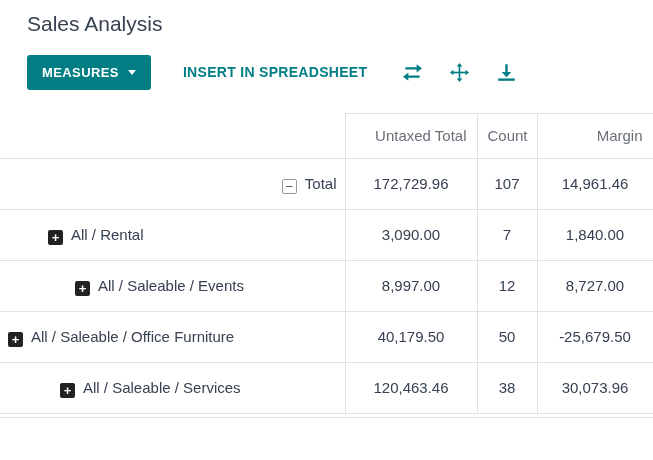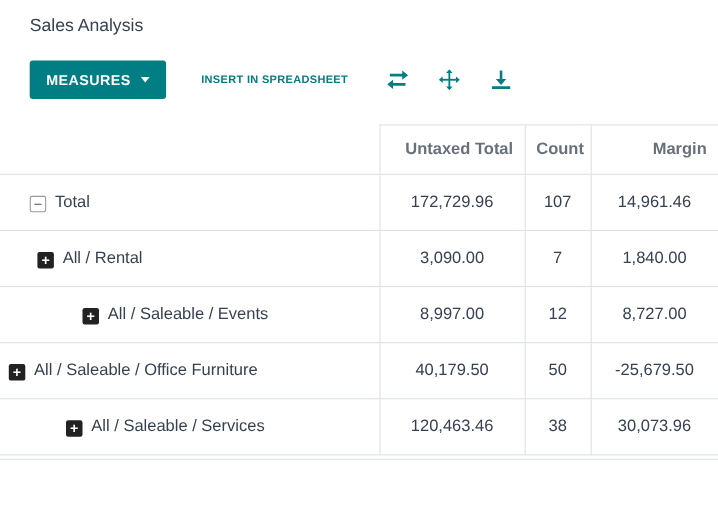--- a/index.html
+++ b/index.html
@@ -11,21 +11,21 @@
   *{ box-sizing:border-box; }
   html,body{ margin:0; padding:0; }
   body{
     width:653px; height:460px; overflow:hidden;
     background:#ffffff;
     font-family:"Liberation Sans", sans-serif;
     color:var(--text);
   }
   .title{
     margin:10px 0 0 27px;
-    font-size:16px; font-weight:400; color:var(--text);
+    font-size:21px; font-weight:400; color:var(--text);
     line-height:28px;
   }
   .toolbar{
     display:flex; align-items:center;
     margin:16px 0 0 27px; gap:32px; height:36px;
   }
   .btn-measures{
     display:inline-flex; align-items:center;
     background:var(--accent); color:#fff;
     border:none; border-radius:3px;
@@ -35,21 +35,21 @@
   }
   .caret{
     display:inline-block; width:0; height:0; margin-left:9px;
     border-left:4px solid transparent; border-right:4px solid transparent;
     border-top:5px solid #ffffff;
   }
   .link-insert{
     background:none; border:none; padding:0; cursor:pointer;
     color:var(--accent);
     font-family:"Liberation Sans", sans-serif;
-    font-size:10px; font-weight:600; letter-spacing:.3px;
+    font-size:14px; font-weight:600; letter-spacing:.3px;
   }
   .icon-group{ display:flex; align-items:center; gap:28px; margin-left:4px; }
   .icon-btn{
     background:none; border:none; padding:0; cursor:pointer;
     color:var(--accent); display:flex; align-items:center;
   }
   .icon-btn svg{ width:19px; height:19px; fill:currentColor; }
 
   table.pivot{
     width:653px; margin-top:23px;
@@ -59,21 +59,21 @@
   th,td{ font-weight:400; line-height:20px; }
   .corner{ border:none; background:#fff; }
   .corner2{ border:none; border-bottom:1px solid var(--border); }
   .group-th{
     border:1px solid var(--border);
     text-align:left; padding:10px 9px; color:var(--text);
   }
   .measure-th{
     border:1px solid var(--border);
     text-align:right; padding:12px 10px;
-    color:var(--muted); font-weight:700;
+    color:var(--muted); font-weight:400;
   }
   .row-label{
     border:1px solid var(--border); border-left:none;
     text-align:left; padding:15px 8px; color:var(--text);
     white-space:nowrap; overflow:hidden;
   }
   .val{
     border:1px solid var(--border);
     text-align:center; padding:15px 10px; color:var(--text);
     white-space:nowrap;
@@ -139,27 +139,27 @@
     <thead>
       <tr>
         <th class="corner corner2"></th>
         <th class="measure-th">Untaxed Total</th>
         <th class="measure-th">Count</th>
         <th class="measure-th">Margin</th>
       </tr>
     </thead>
     <tbody>
         <tr>
-          <td class="row-label" style="padding-left: 27px;"><span class="sq-icon minus">−</span><span>Total</span></td>
+          <td class="row-label" style="padding-left: 27px; text-align: right;"><span class="sq-icon minus">−</span><span>Total</span></td>
           <td class="val">172,729.96</td>
           <td class="val">107</td>
           <td class="val">14,961.46</td>
         </tr>
         <tr>
-          <td class="row-label" style="padding-left: 34px;"><span class="sq-icon plus">+</span><span>All / Rental</span></td>
+          <td class="row-label" style="padding-left: 48px;"><span class="sq-icon plus">+</span><span>All / Rental</span></td>
           <td class="val">3,090.00</td>
           <td class="val">7</td>
           <td class="val">1,840.00</td>
         </tr>
         <tr>
           <td class="row-label" style="padding-left: 75px;"><span class="sq-icon plus">+</span><span>All / Saleable / Events</span></td>
           <td class="val">8,997.00</td>
           <td class="val">12</td>
           <td class="val">8,727.00</td>
         </tr>

